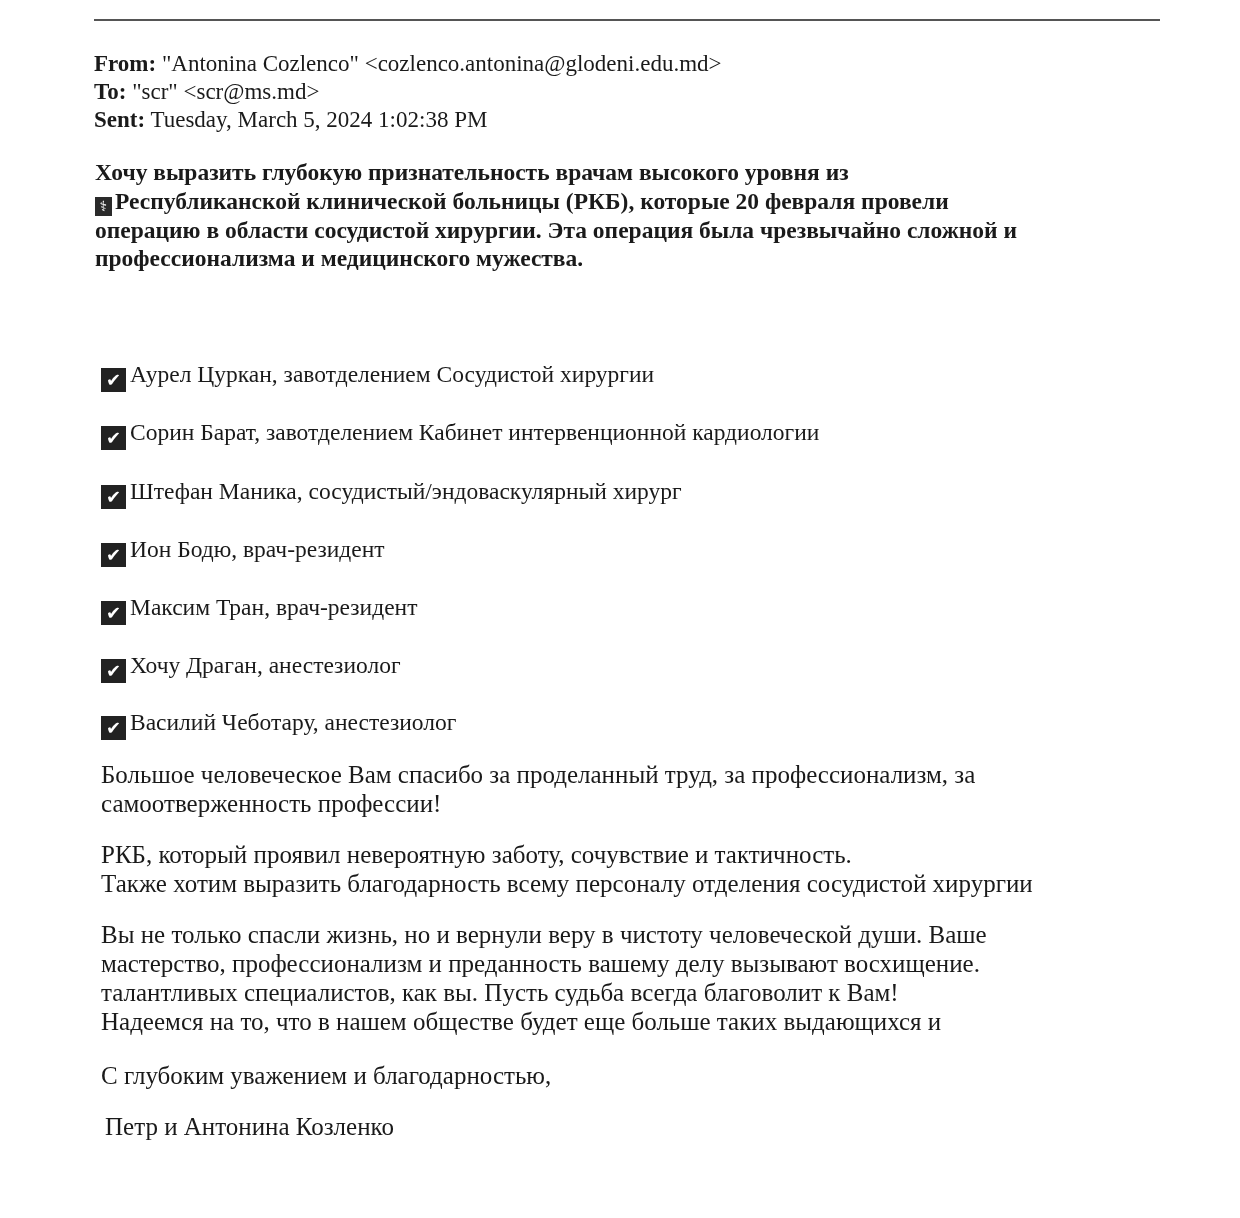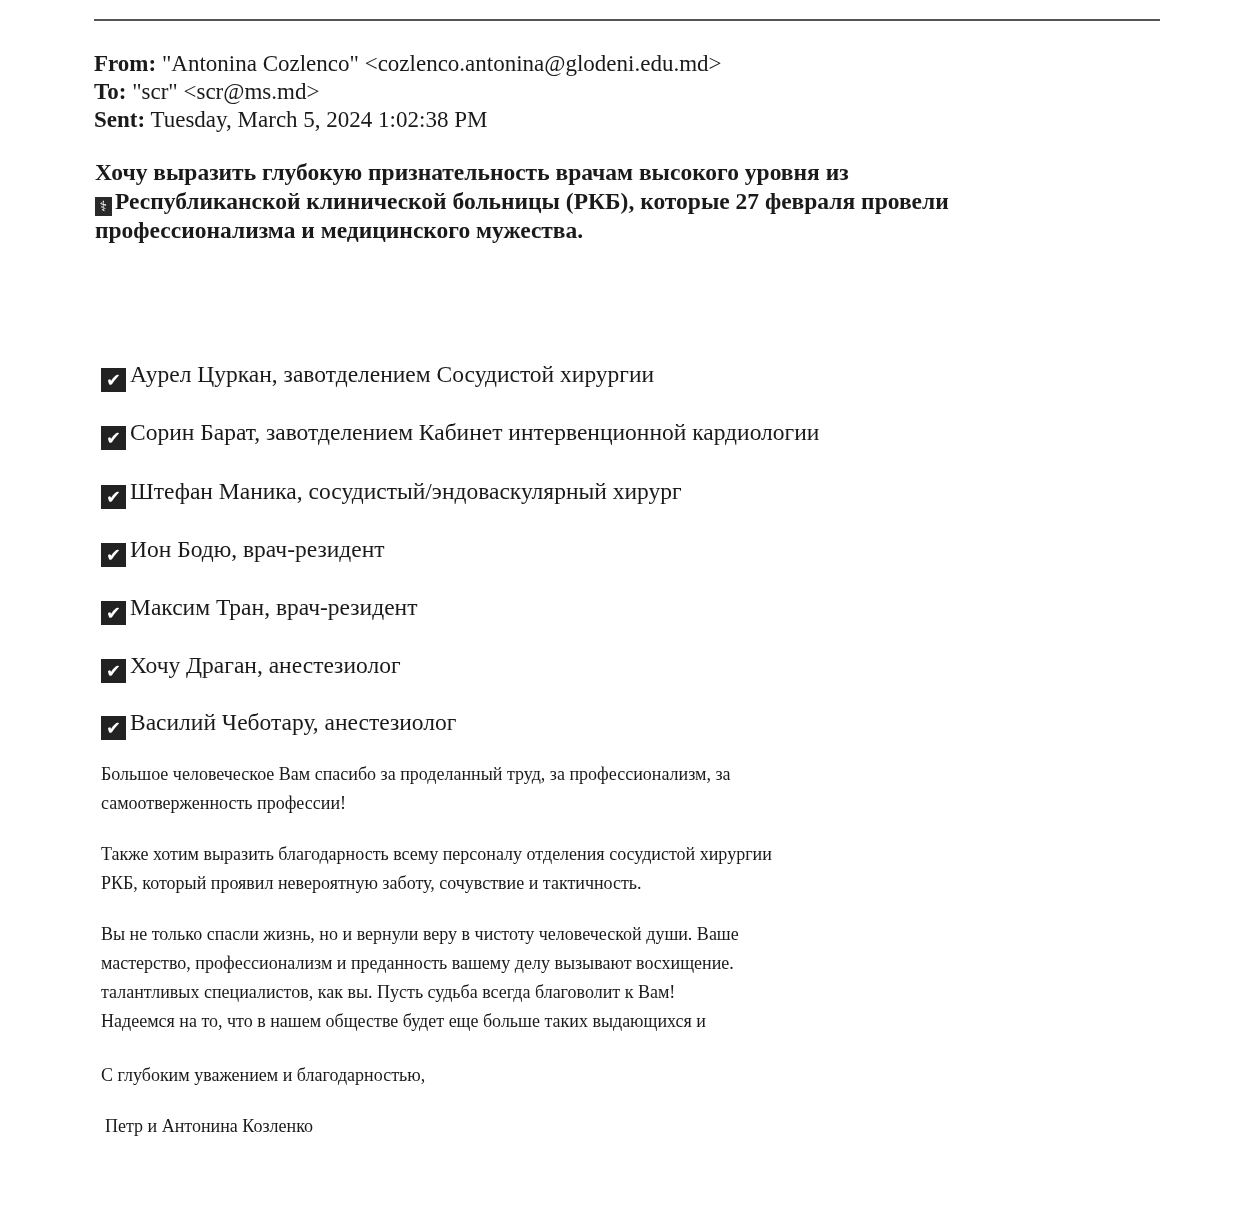--- a/index.html
+++ b/index.html
@@ -32,21 +32,21 @@
     position: absolute; left: 0; white-space: nowrap;
     font-family: "Liberation Serif", serif; font-size: 23.5px; line-height: 28px;
   }
   .check {
     display: inline-block; width: 25px; height: 24px; background: #222222; color: #ffffff;
     font-family: "DejaVu Sans", sans-serif; font-size: 18px; line-height: 24px; text-align: center;
     vertical-align: -4px; margin-right: 4px;
   }
   .para {
     position: absolute; left: 101px; width: 1060px;
-    font-family: "Liberation Serif", serif; font-size: 18px; line-height: 29px;
+    font-family: "Liberation Serif", serif; font-size: 25px; line-height: 29px;
   }
   .para .line { white-space: nowrap; }
 </style>
 </head>
 <body>
 
 <div class="rule"></div>
 
 <div class="header">
   <div>
@@ -58,42 +58,43 @@
     <span>"scr" &lt;scr@ms.md&gt;</span>
   </div>
   <div>
     <span class="lbl">Sent:</span>
     <span>Tuesday, March 5, 2024 1:02:38 PM</span>
   </div>
 </div>
 
 <div class="intro">
   <div class="line">Хочу выразить глубокую признательность врачам высокого уровня из</div>
-  <div class="line"><span class="caduceus">⚕</span><span>Республиканской клинической больницы (РКБ), которые 27 февраля провели</span></div>
+  <div class="line"><span class="caduceus">⚕</span><span>Республиканской клинической больницы (РКБ), которые 20 февраля провели</span></div>
+  <div class="line">операцию в области сосудистой хирургии. Эта операция была чрезвычайно сложной и</div>
   <div class="line">профессионализма и медицинского мужества.</div>
 </div>
 
 <div class="staff">
   <div class="staff-item" style="top:0px"><span class="check">✔</span><span>Аурел Цуркан, завотделением Сосудистой хирургии</span></div>
   <div class="staff-item" style="top:58px"><span class="check">✔</span><span>Сорин Барат, завотделением Кабинет интервенционной кардиологии</span></div>
   <div class="staff-item" style="top:117px"><span class="check">✔</span><span>Штефан Маника, сосудистый/эндоваскулярный хирург</span></div>
   <div class="staff-item" style="top:175px"><span class="check">✔</span><span>Ион Бодю, врач-резидент</span></div>
   <div class="staff-item" style="top:233px"><span class="check">✔</span><span>Максим Тран, врач-резидент</span></div>
   <div class="staff-item" style="top:291px"><span class="check">✔</span><span>Хочу Драган, анестезиолог</span></div>
   <div class="staff-item" style="top:348px"><span class="check">✔</span><span>Василий Чеботару, анестезиолог</span></div>
 </div>
 
 <div class="para" style="top:760px">
   <div class="line">Большое человеческое Вам спасибо за проделанный труд, за  профессионализм, за</div>
   <div class="line">самоотверженность профессии!</div>
 </div>
 
 <div class="para" style="top:840px">
+  <div class="line">РКБ, который проявил невероятную заботу, сочувствие и тактичность.</div>
   <div class="line">Также хотим выразить благодарность всему персоналу отделения сосудистой хирургии</div>
-  <div class="line">РКБ, который проявил невероятную заботу, сочувствие и тактичность.</div>
 </div>
 
 <div class="para" style="top:920px">
   <div class="line">Вы не только спасли жизнь, но и вернули веру в чистоту человеческой души. Ваше</div>
   <div class="line">мастерство, профессионализм и преданность вашему делу вызывают восхищение.</div>
   <div class="line">талантливых специалистов, как вы. Пусть судьба всегда благоволит к Вам!</div>
   <div class="line">Надеемся на то, что в нашем обществе будет еще больше таких выдающихся и</div>
 </div>
 
 <div class="para" style="top:1061px">С глубоким уважением и благодарностью,</div>

